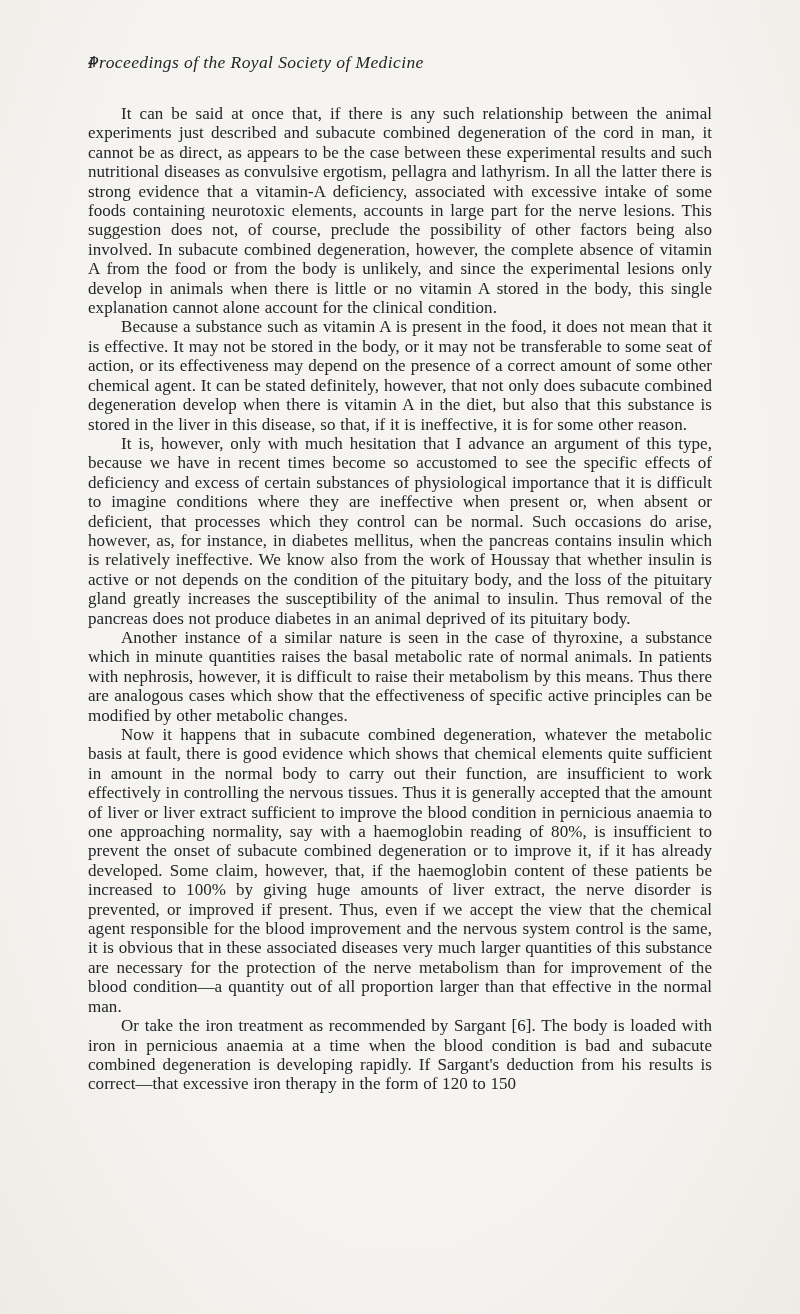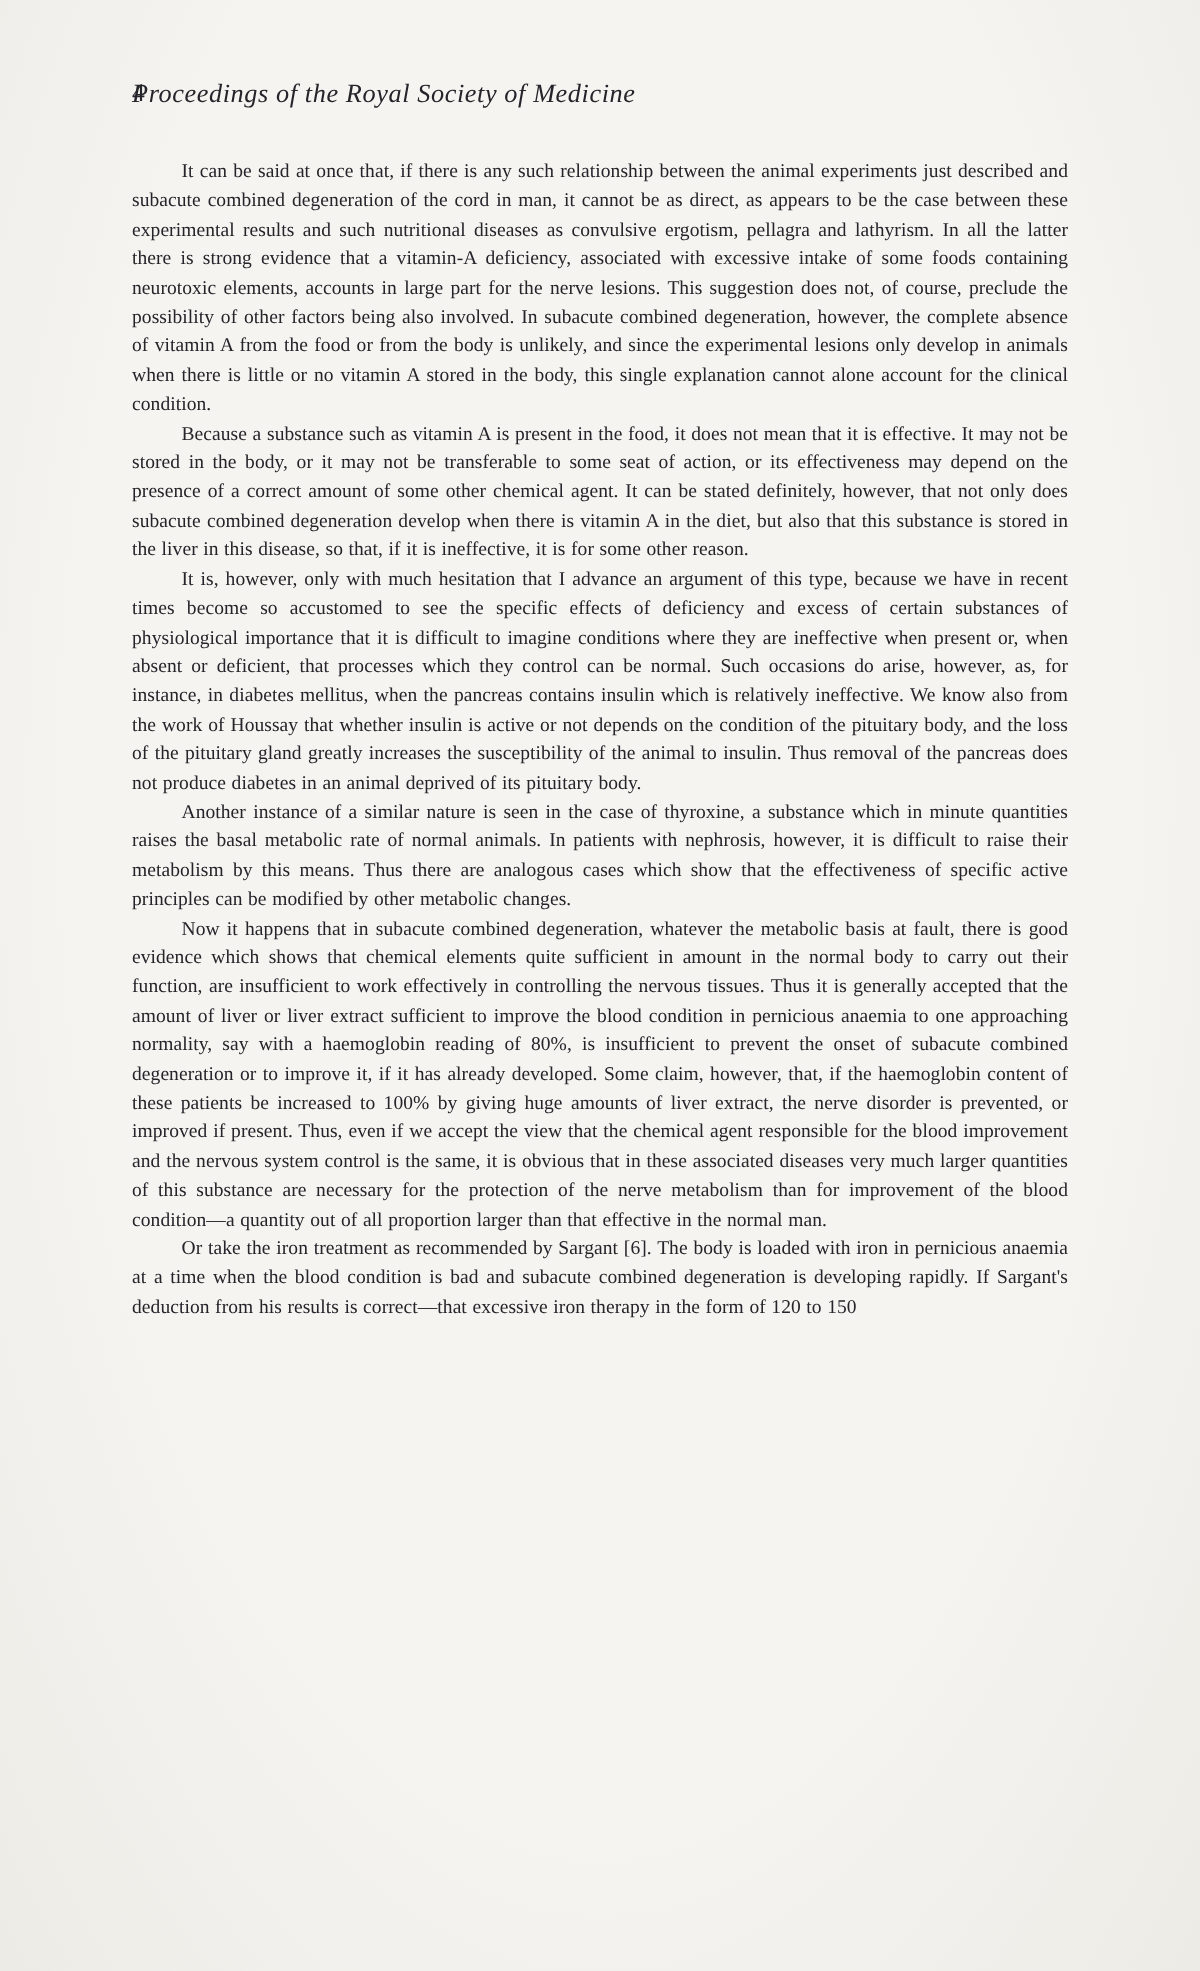--- a/index.html
+++ b/index.html
@@ -41,21 +41,21 @@
     top: 0;
     text-align: left;
     font-style: italic;
     font-size: 17.5px;
     letter-spacing: 0.4px;
   }
   .body-text p {
     margin: 0;
     text-indent: 33px;
     text-align: justify;
-    font-size: 13px;
+    font-size: 17px;
     line-height: 19.4px;
     letter-spacing: 0.05px;
     word-spacing: 0.4px;
   }
 </style>
 </head>
 <body>
 
 <div class="page">
   <div class="header">

